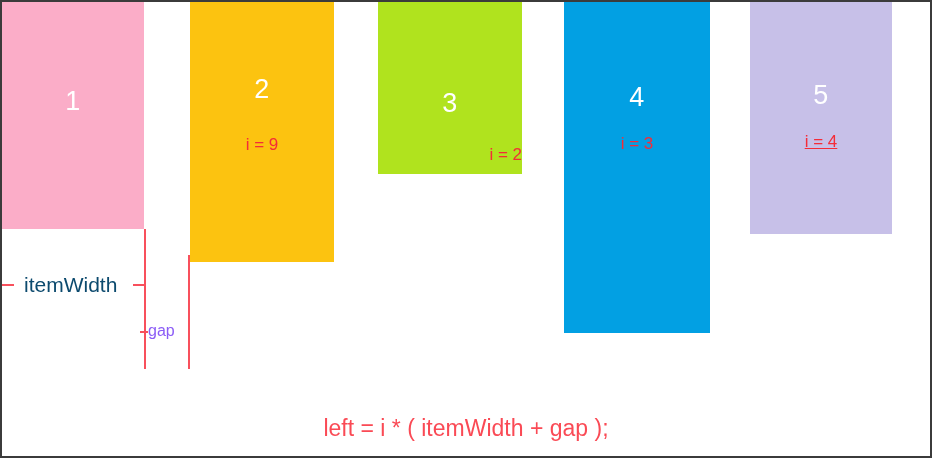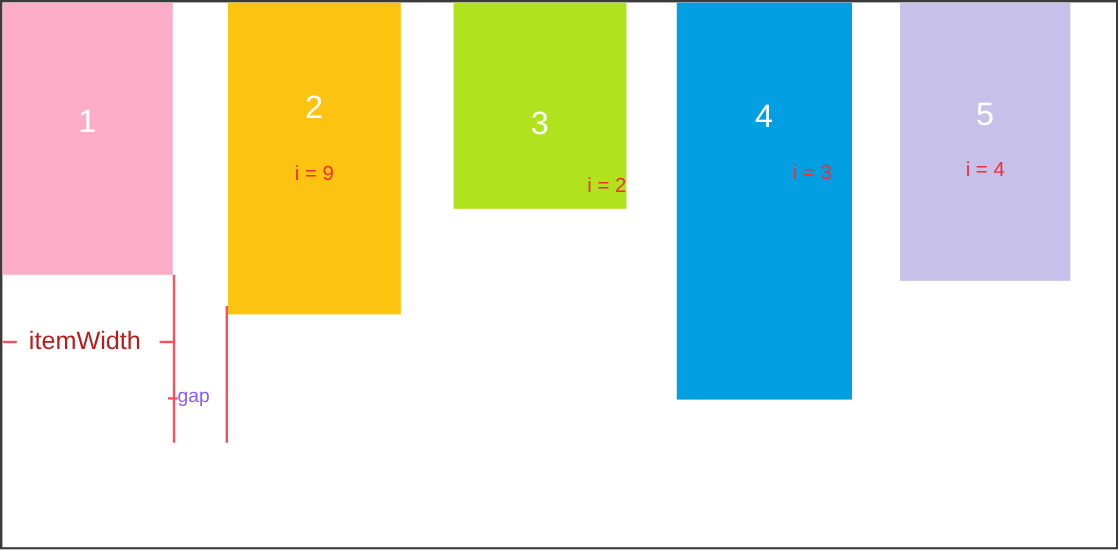--- a/index.html
+++ b/index.html
@@ -53,21 +53,21 @@
     width: 2px;
     background: #f8505c;
   }
   .tick {
     position: absolute;
     height: 2px;
     background: #f8505c;
   }
   .ann-label {
     position: absolute;
-    color: #b91c1c;
+    color: #0c4a6e;
     font-size: 21px;
     font-weight: 400;
     line-height: 1;
     white-space: nowrap;
   }
   .ann-label-small {
     position: absolute;
     color: #8b5cf6;
     font-size: 16px;
     font-weight: 400;
@@ -102,31 +102,32 @@
     <div class="bar-index" style="top: 134px;">i = 9</div>
   </div>
 
   <div class="bar" style="left: 376px; width: 144px; height: 172px; background: rgb(176, 227, 30);">
     <div class="bar-number" style="top: 88px;">3</div>
     <div class="bar-index" style="top: 144px; text-align: right;">i = 2</div>
   </div>
 
   <div class="bar" style="left: 562px; width: 146px; height: 331px; background: rgb(2, 160, 227);">
     <div class="bar-number" style="top: 82px;">4</div>
-    <div class="bar-index" style="top: 133px; margin-left: 40px;">i = 3</div>
+    <div class="bar-index" style="top: 133px;">i = 3</div>
   </div>
 
   <div class="bar" style="left: 748px; width: 142px; height: 232px; background: rgb(199, 192, 232);">
     <div class="bar-number" style="top: 80px;">5</div>
-    <div class="bar-index" style="top: 131px;">i = 4</div>
+    <div class="bar-index" style="top: 131px; text-decoration: underline;">i = 4</div>
   </div>
 
   <div class="tick" id="iw-left-tick" style="left: 0px; width: 12px; top: 282px;"></div>
   <div class="tick" id="iw-right-tick" style="left: 131px; width: 12px; top: 282px;"></div>
   <div class="ann-label" id="iw-label" style="left: 22px; top: 272px;">itemWidth</div>
   <div class="vline" id="iw-guide" style="left: 142px; top: 227px; height: 140px;"></div>
 
   <div class="vline" id="gap-right-line" style="left: 186px; top: 253px; height: 114px;"></div>
   <div class="tick" id="gap-tick" style="left: 138px; width: 8px; top: 329px;"></div>
   <div class="ann-label-small" id="gap-label" style="left: 146px; top: 321px;">gap</div>
 
+  <div class="formula" id="formula" style="top: 415px;">left = i * ( itemWidth + gap );</div>
 
 </div>
 
 </body></html>

